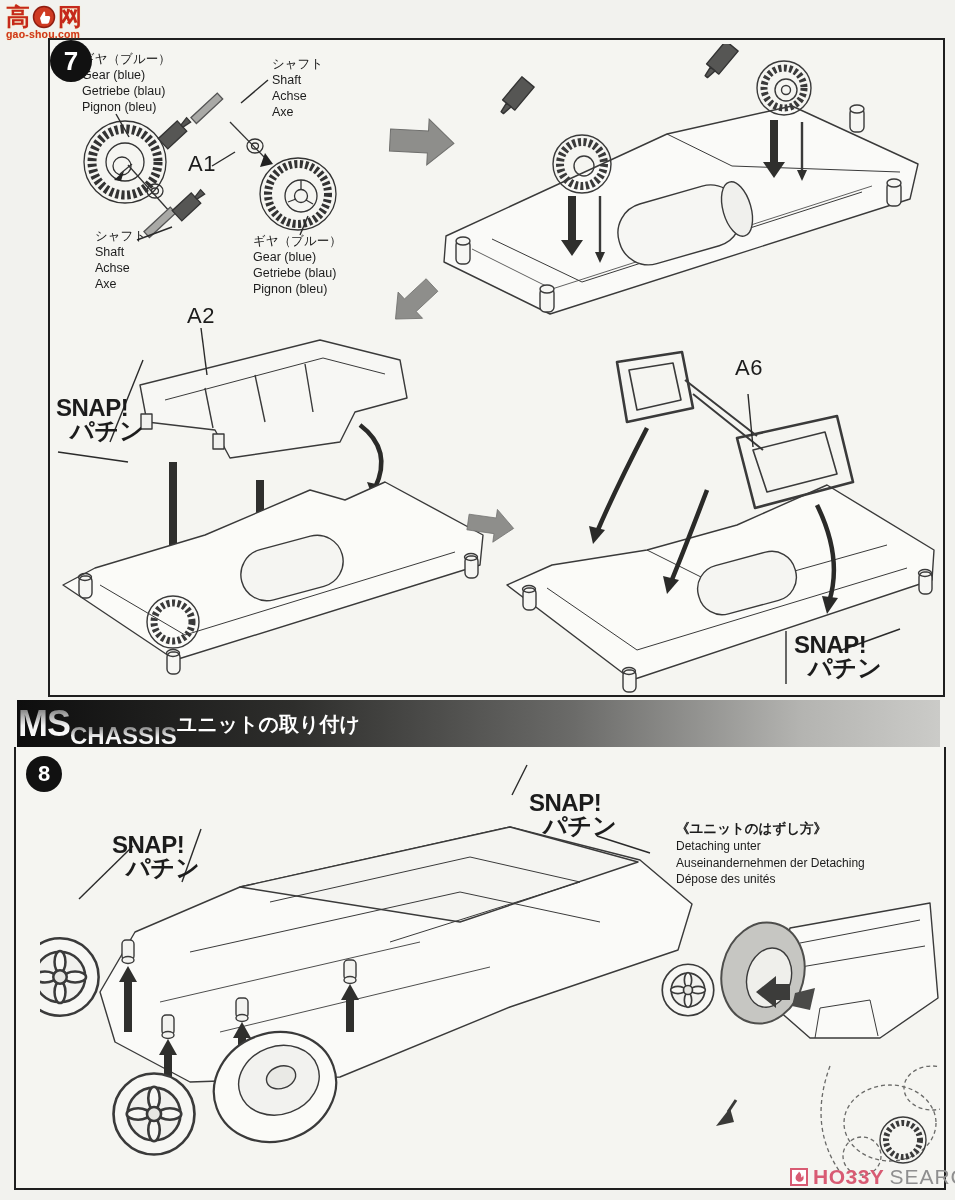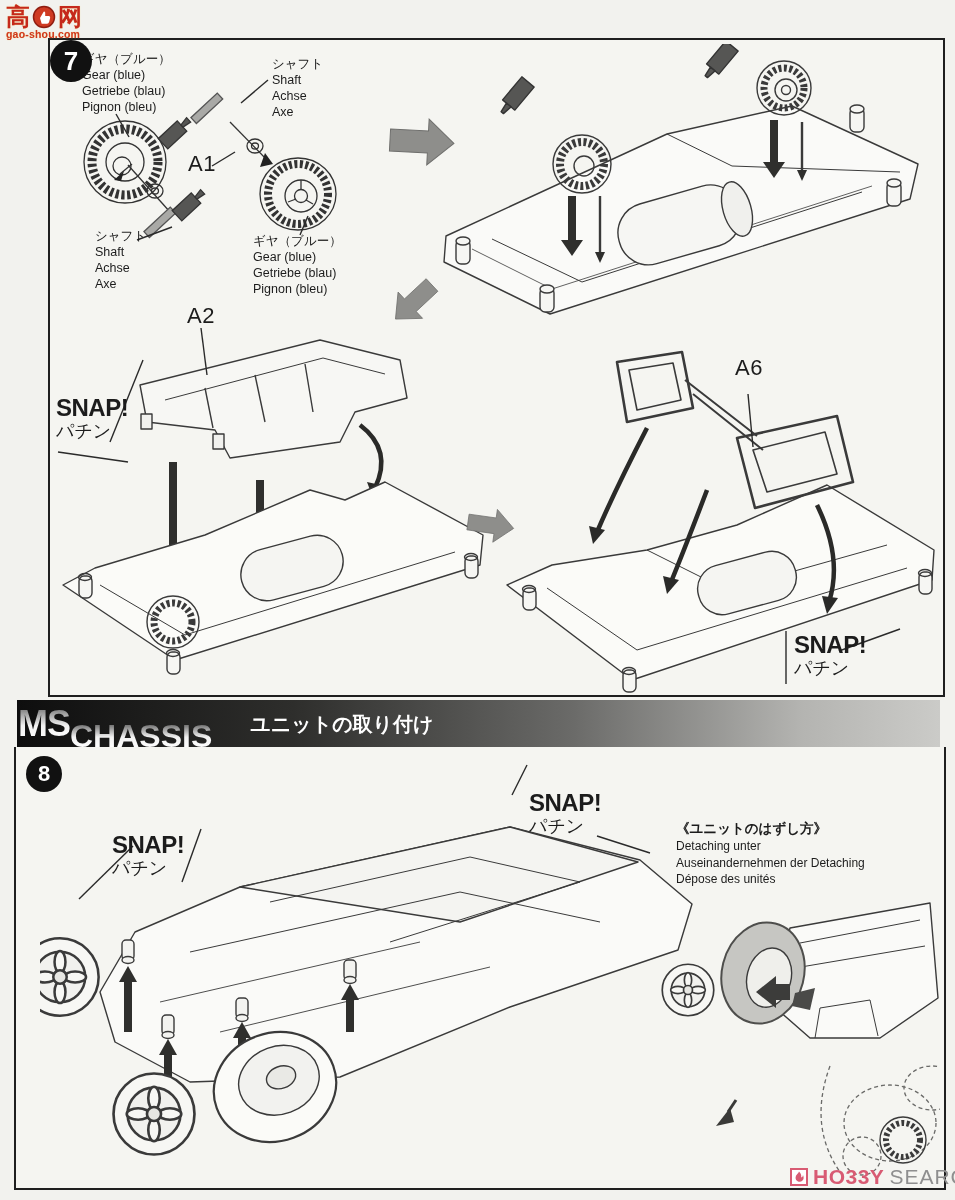--- a/index.html
+++ b/index.html
@@ -5,31 +5,31 @@
   html,body{margin:0;padding:0;background:#e8e8e4;}
   .page{position:relative;width:955px;height:1200px;background:#f2f2ee;overflow:hidden;
         font-family:"Liberation Sans","DejaVu Sans",sans-serif;color:#1c1c1c;}
   .box{position:absolute;border:2px solid #1f1f1f;background:#f5f5f1;}
   .badge{position:absolute;background:#111;color:#fff;border-radius:50%;
          display:flex;align-items:center;justify-content:center;font-weight:bold;z-index:7;}
   .lbl{position:absolute;font-size:12.5px;line-height:16px;white-space:nowrap;z-index:6;}
   .part-code{position:absolute;font-size:22px;letter-spacing:.5px;z-index:6;}
   .snap{position:absolute;z-index:6;}
   .snap .s-en{font-size:24px;font-weight:bold;letter-spacing:-.5px;line-height:24px;}
-  .snap .s-ja{font-size:18px;font-weight:normal;line-height:20px;margin-top:1px;}
+  .snap .s-ja{font-size:24px;font-weight:bold;line-height:20px;margin-top:1px;margin-left:14px;}
   .ms-bar{position:absolute;left:17px;top:700px;width:923px;height:47px;z-index:4;
           background:linear-gradient(90deg,#0e0e0e 0%,#2e2e2c 30%,#6a6a68 60%,#b4b4b1 85%,#cbcbc8 100%);
           display:flex;align-items:center;padding-left:1px;box-sizing:border-box;}
   .ms-big{font-size:36px;font-weight:bold;letter-spacing:-1px;
           background:linear-gradient(180deg,#6b6b6b 0%,#f2f2f2 55%,#ffffff 100%);
           -webkit-background-clip:text;background-clip:text;color:transparent;line-height:36px;}
-  .ms-small{font-size:32px;font-weight:bold;letter-spacing:0;margin-top:24px;
+  .ms-small{font-size:24px;font-weight:bold;letter-spacing:0;margin-top:24px;
           background:linear-gradient(180deg,#6b6b6b 0%,#f2f2f2 55%,#ffffff 100%);
           -webkit-background-clip:text;background-clip:text;color:transparent;line-height:24px;}
-  .ms-title{color:#fff;font-size:20px;font-weight:bold;margin-left:38px;margin-top:2px;}
+  .ms-title{color:#fff;font-size:20px;font-weight:bold;margin-top:2px;}
   .detach{position:absolute;left:676px;top:820px;z-index:6;}
   .detach .d-head{font-size:13.5px;font-weight:bold;line-height:18px;}
   .detach .d-line{font-size:12px;line-height:16.5px;}
   .notes{position:absolute;left:394px;top:1119px;z-index:6;}
   .notes div{font-size:12px;line-height:13.2px;}
   .gaoshou{position:absolute;left:6px;top:4px;z-index:10;}
   .gs-row{display:flex;align-items:center;gap:2px;}
   .gs-char{font-size:24px;font-weight:bold;color:#c5281c;line-height:26px;text-shadow:0 0 1px #f4d27a;}
   .gs-domain{font-size:10.5px;font-weight:bold;color:#d0361f;letter-spacing:.2px;margin-top:-2px;text-shadow:0 0 1px #f4d27a;}
   .hobby{position:absolute;left:790px;top:1166px;display:flex;align-items:center;gap:5px;z-index:10;}

